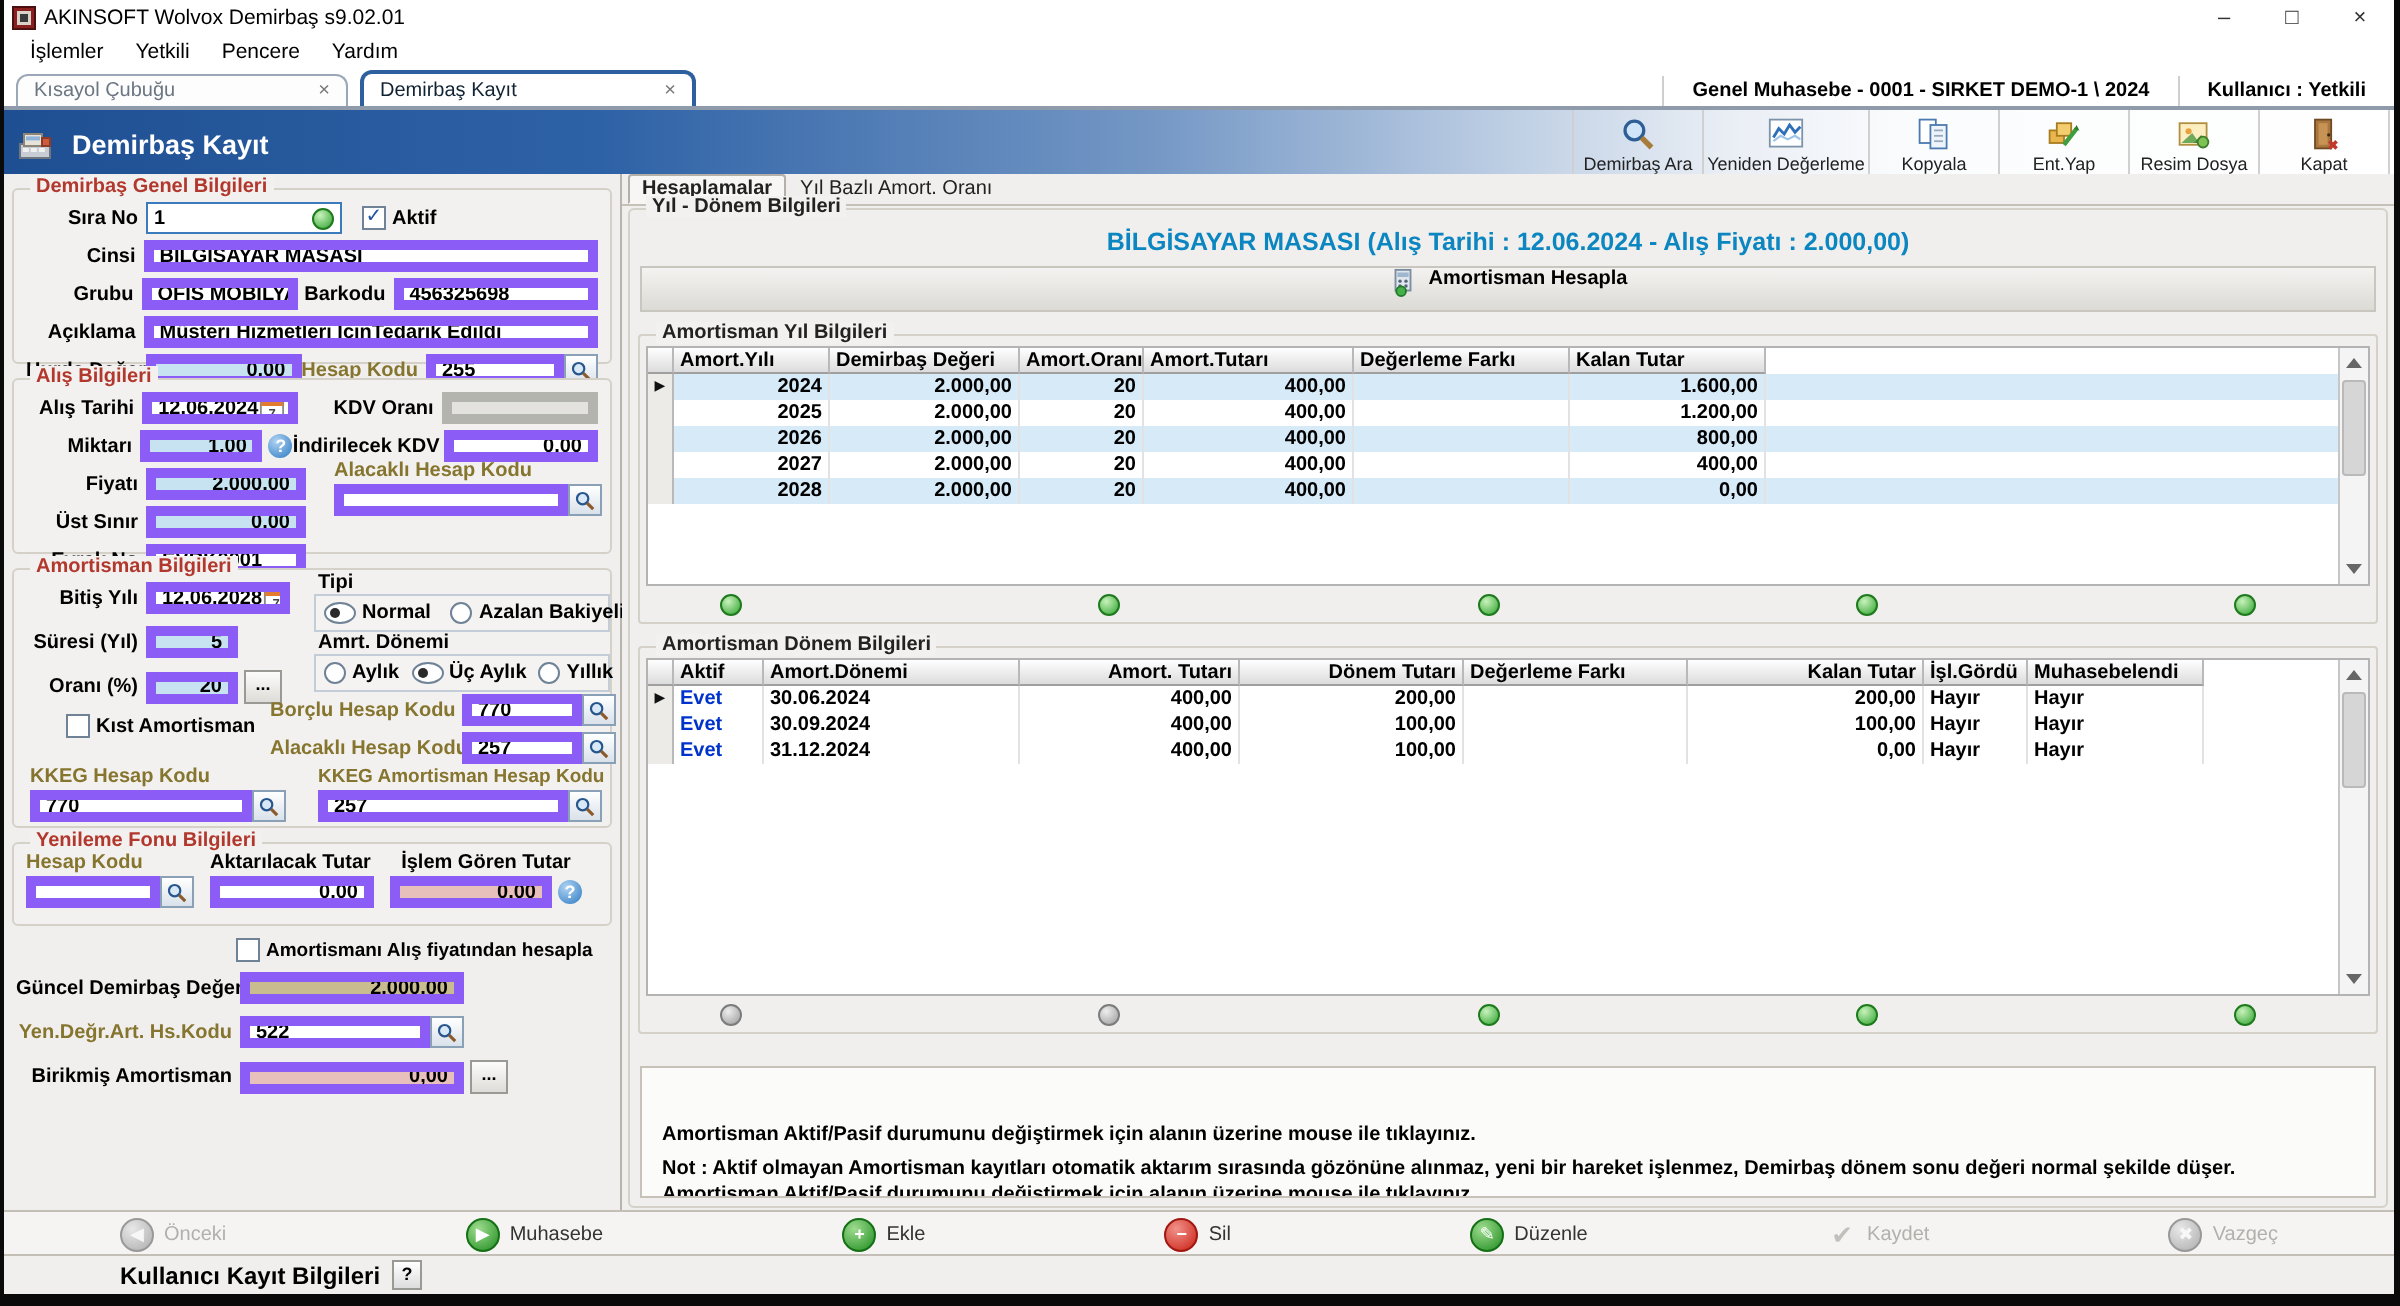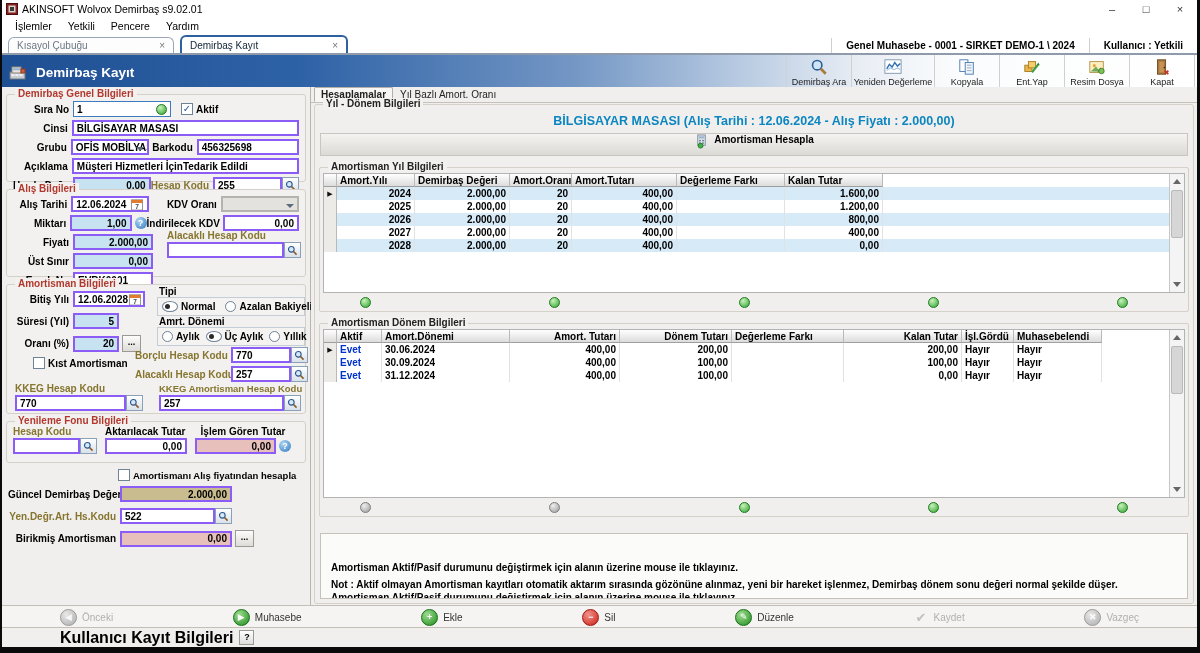--- a/index.html
+++ b/index.html
@@ -38,21 +38,21 @@
   .stabs{display:flex;align-items:flex-end;height:15px;padding-left:3px;border-bottom:1px solid #c6c1b8;}
   .stab{padding:1px 6px 1px 6px;font-size:10px;color:#222;border:1px solid transparent;}
   .stab.act{background:#f7f6f4;border:1px solid #b5b0a7;border-bottom:1px solid #f7f6f4;font-weight:bold;border-radius:2px 2px 0 0;}
   
   .grp{position:relative;border:1px solid #d6d1c8;border-radius:3px;margin:7px 4px 0 4px;background:#f2f1ef;}
   .gtitle{position:absolute;top:-7px;left:8px;background:#f2f1ef;padding:0 3px;font-weight:bold;font-size:10px;color:#b2382e;}
   .gtitle.dark{color:#222;}
   .frow{display:flex;align-items:center;margin:3px 6px 0 6px;}
   .lab{font-weight:bold;font-size:10px;text-align:right;padding-right:4px;white-space:nowrap;}
   .lab.gold{color:#86752f;}
-  .fld{height:16px;border:2px solid #8b5cf6;background:#fff;font-size:10px;font-weight:bold;
+  .fld{height:16px;border:5px solid #8b5cf6;background:#fff;font-size:10px;font-weight:bold;
        padding:0 3px;display:flex;align-items:center;box-sizing:border-box;white-space:nowrap;overflow:hidden;}
   .fld.num{justify-content:flex-end;}
   .fld.blue{background:#c7e3f1;}
   .fld.pink{background:#e8c0bb;}
   .fld.tan{background:#c9bd8f;}
   .fld.dis{background:#e3e2de;border-color:#b4b4ae;}
   .fld.focus{border:1px solid #3d7bbf;}
   .sel{position:relative;padding-right:14px;}
   .chev{position:absolute;right:3px;top:6px;width:0;height:0;border-left:4px solid transparent;border-right:4px solid transparent;border-top:4px solid #5a6b7c;}
   .mag{width:17px;height:16px;border:1px solid #8aa0b6;background:linear-gradient(#fff,#d9e1ea);
@@ -107,21 +107,21 @@
   .fbtn{display:flex;align-items:center;gap:5px;font-size:10px;color:#333;}
   .fbtn.dis{color:#b0b0ac;}
   .fico{width:15px;height:15px;border-radius:50%;display:flex;align-items:center;justify-content:center;
         color:#fff;font-size:9px;font-weight:bold;line-height:15px;}
   .fico.green{background:radial-gradient(circle at 35% 30%,#9fdc8f,#1f8c1f);border:1px solid #157015;}
   .fico.red{background:radial-gradient(circle at 35% 30%,#f0928a,#cc1f14);border:1px solid #a01810;}
   .fico.gray{background:radial-gradient(circle at 35% 30%,#e8e8e8,#adadad);border:1px solid #999;color:#f7f7f7;}
   .fico.plain{background:none;border:none;color:#c0c0bc;font-size:13px;}
   .statusbar{position:absolute;left:0;right:0;bottom:0;height:19px;background:#f0efed;border-top:1px solid #c3bfb7;
              display:flex;align-items:center;padding-left:58px;gap:6px;}
-  .statusbar .st{font-weight:bold;font-size:16px;}
+  .statusbar .st{font-weight:bold;font-size:12px;}
   .helpbox{width:13px;height:13px;border:1px solid #9a9a94;background:linear-gradient(#fff,#ddd);
            font-size:9px;font-weight:bold;text-align:center;line-height:12px;}
   .hidden-defs{position:absolute;width:0;height:0;overflow:hidden;}
 </style>
 </head>
 <body>
 
 <svg class="hidden-defs" xmlns="http://www.w3.org/2000/svg">
   <defs>
     <symbol id="i-mag" viewBox="0 0 14 14">

